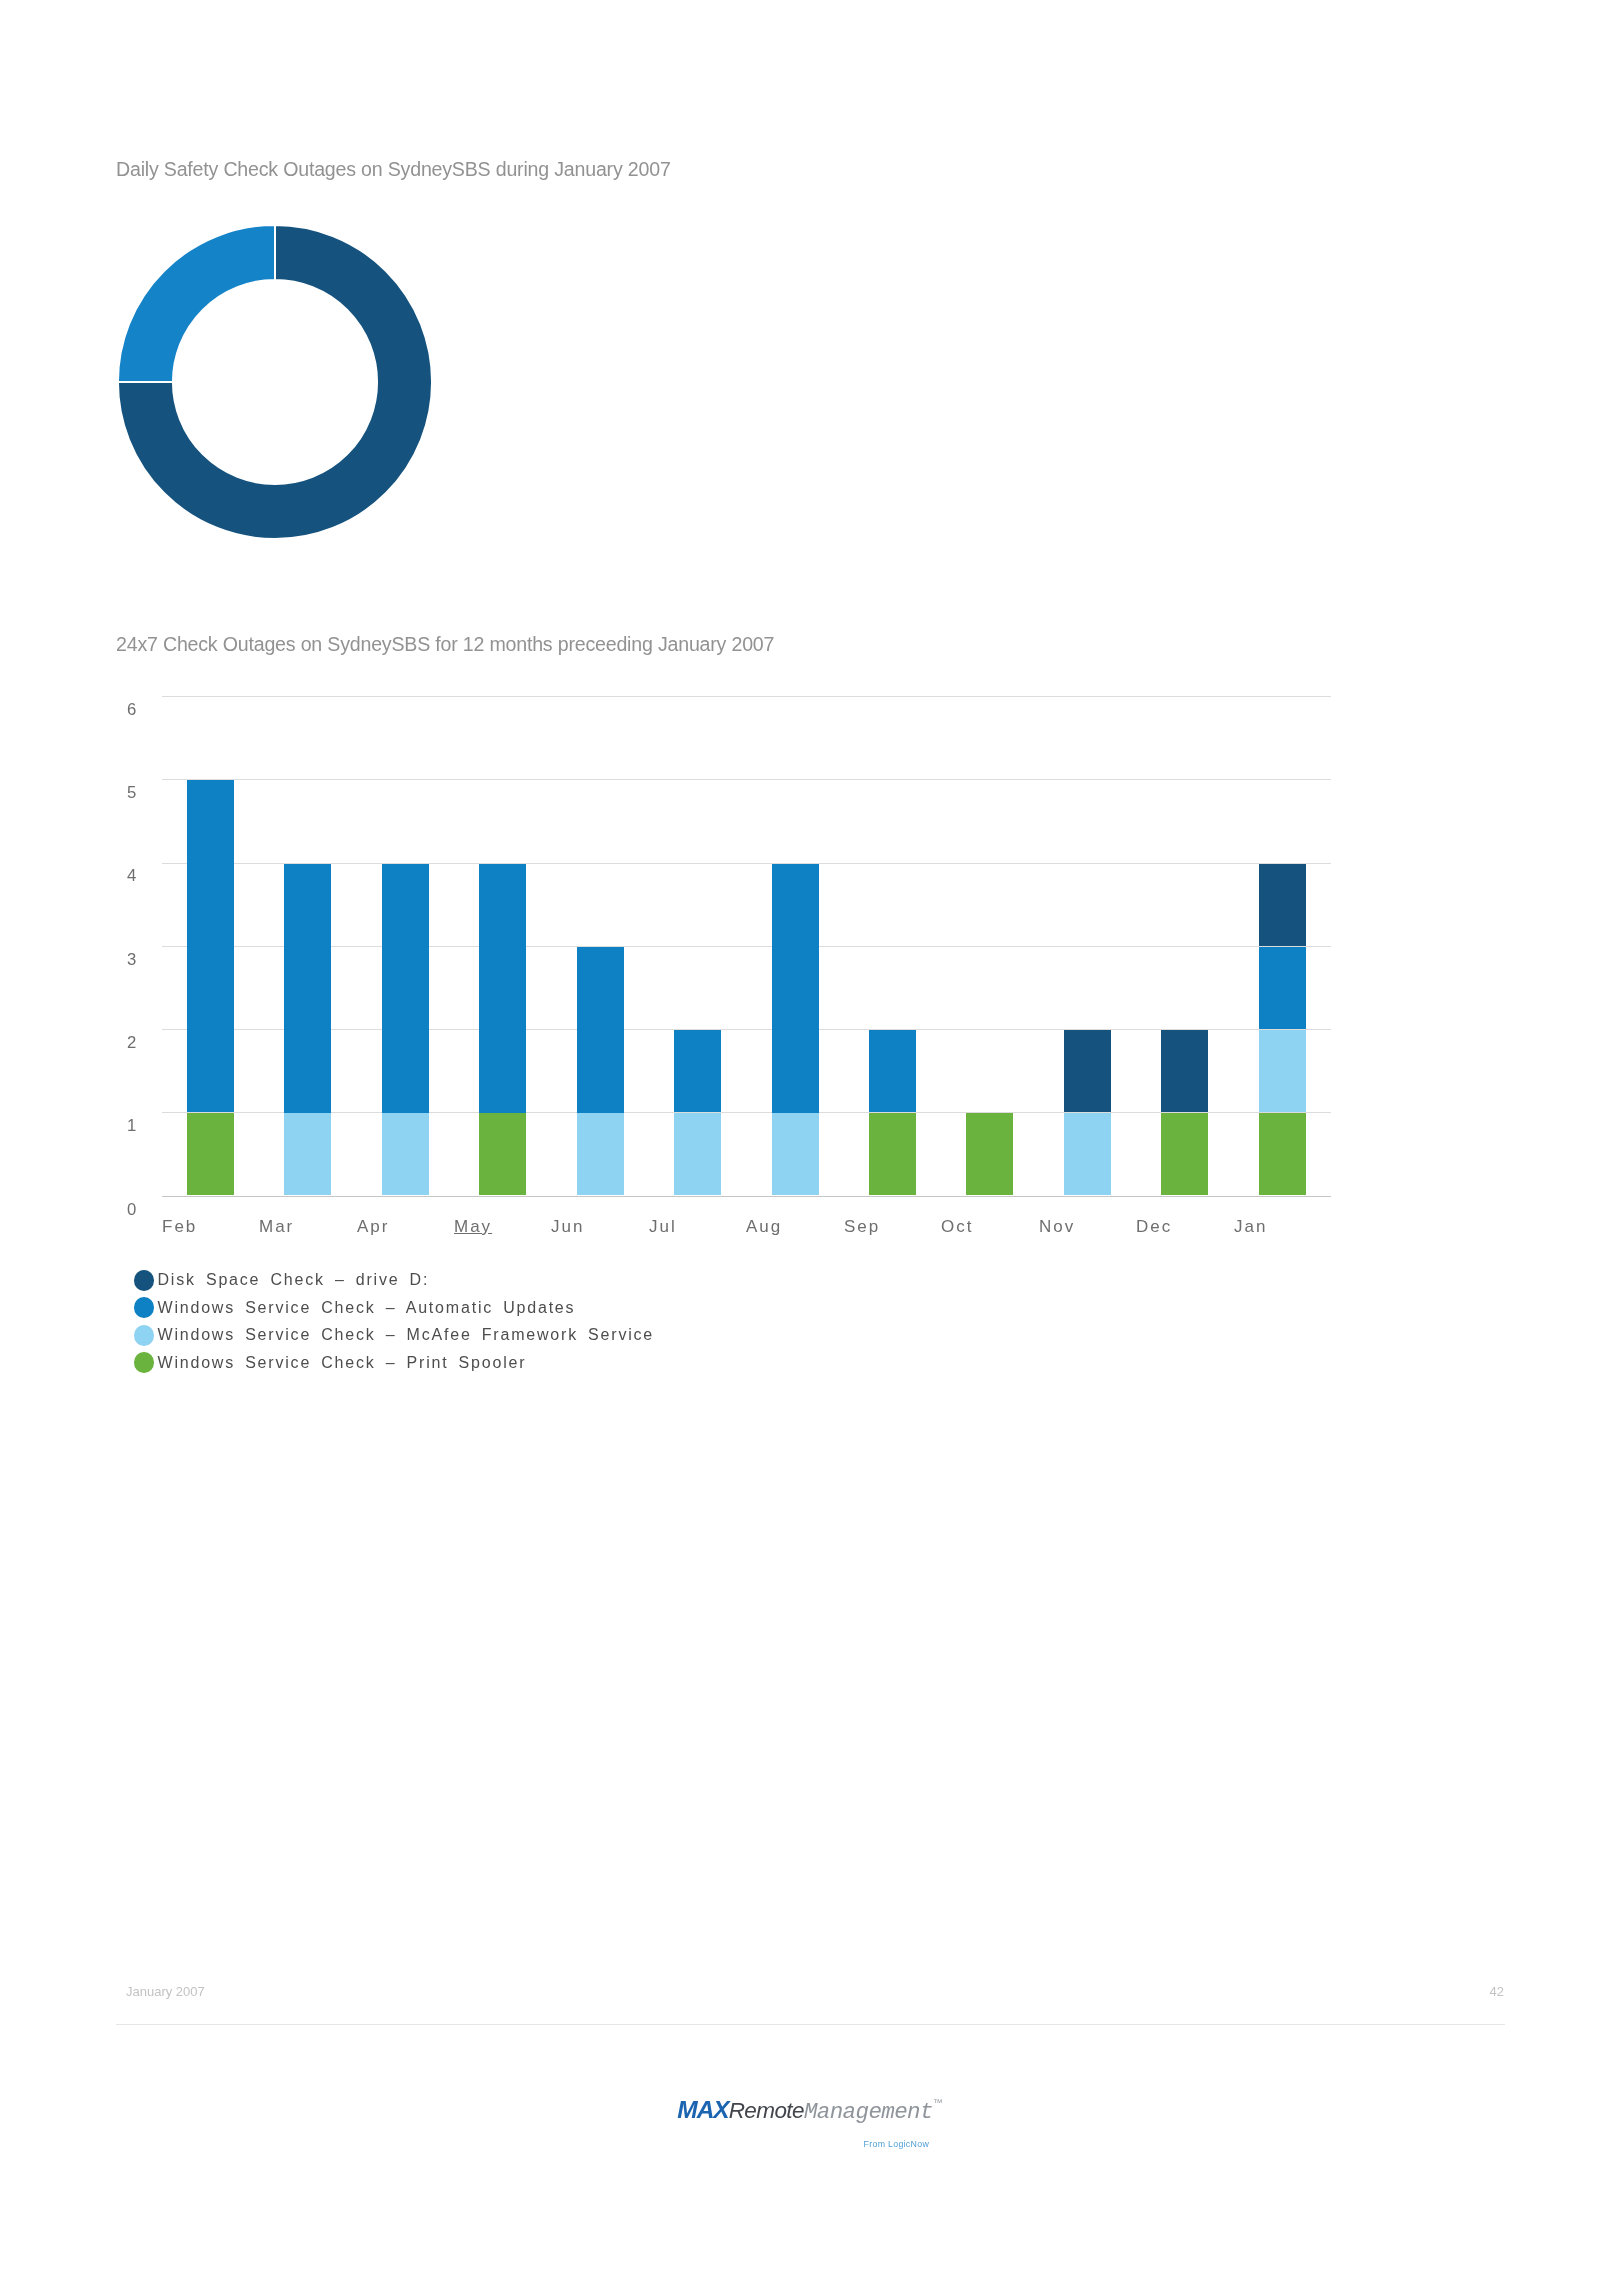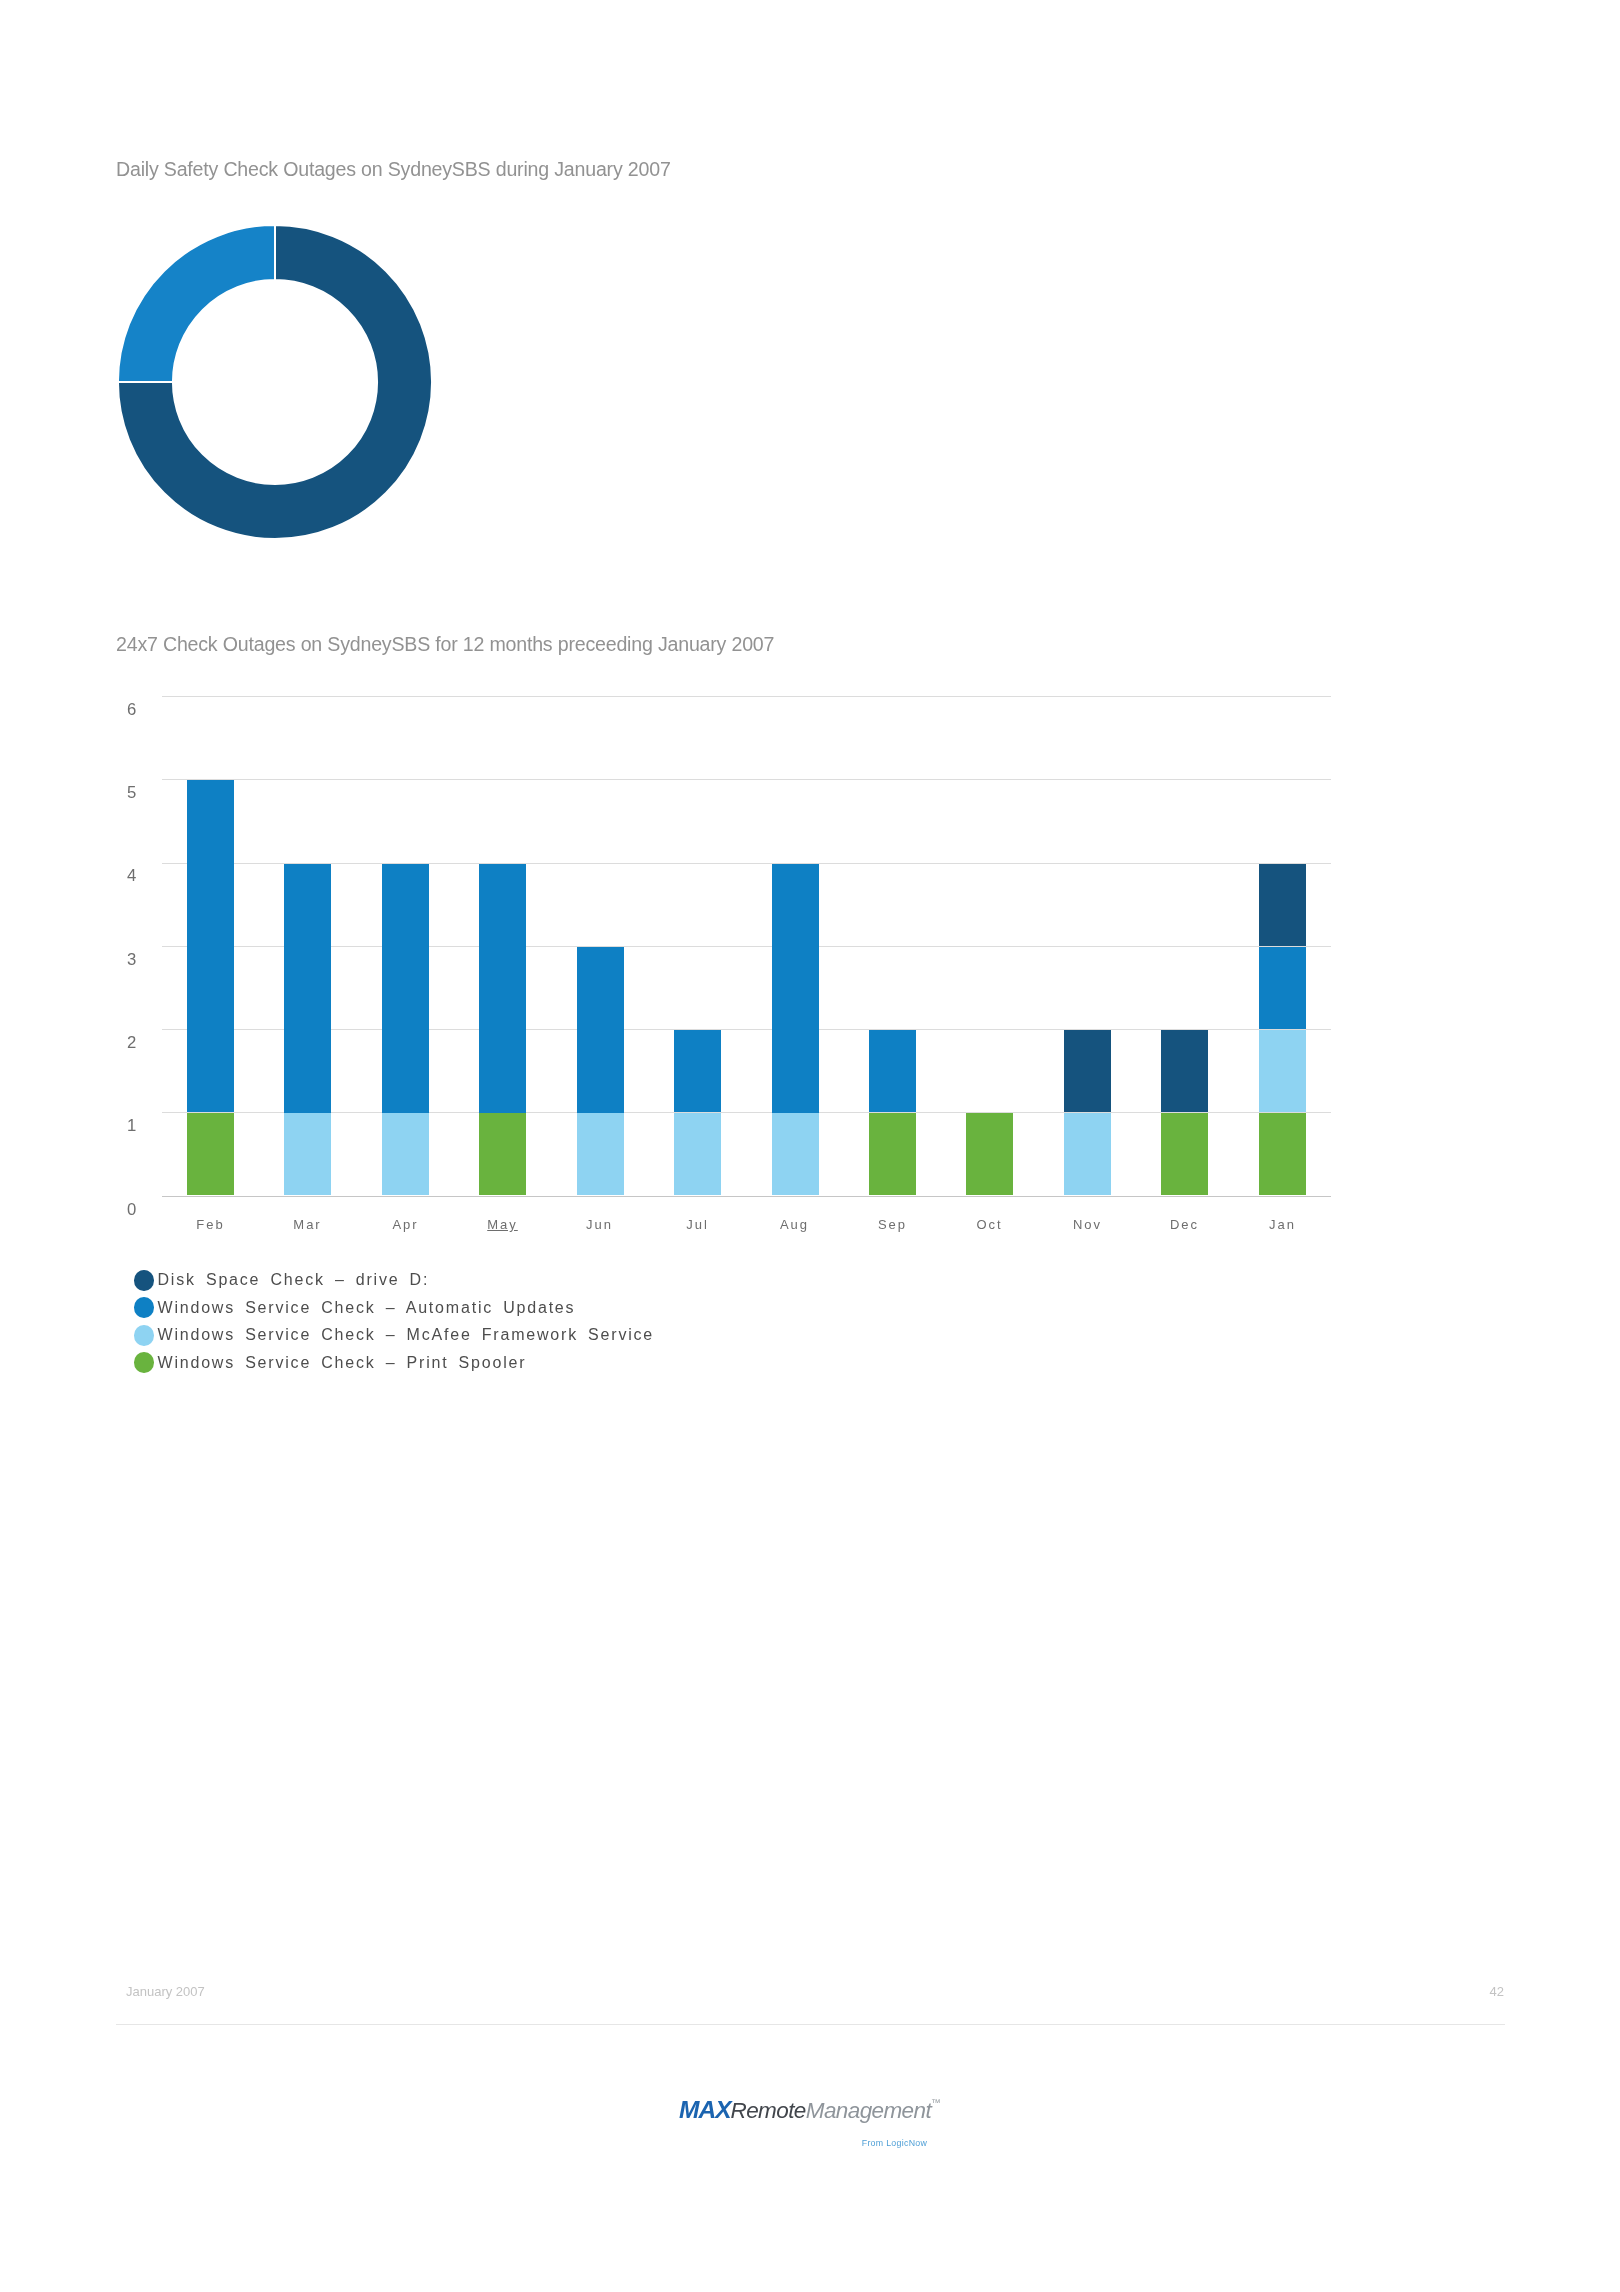--- a/index.html
+++ b/index.html
@@ -12,33 +12,33 @@
   .legend{position:absolute;}
   #legend1{left:615px;top:371px;}
   #legend2{left:134px;top:1270px;}
   .legend-row{display:flex;align-items:center;height:20.6px;margin-bottom:6.9px;}
   .legend-dot{width:19.6px;height:20.6px;border-radius:50%;margin-right:3.9px;flex:none;}
   .legend-label{font-size:16px;color:#4d4d4d;letter-spacing:1.8px;word-spacing:3.9px;white-space:nowrap;}
   #barchart{position:absolute;left:0;top:0;width:1620px;height:2293px;}
   .gridline{position:absolute;height:1px;background:#dcdcdc;}
   .gridline.zero{background:#c6c6c6;}
   .ytick{position:absolute;font-size:16.7px;color:#6e6e6e;}
-  .xtick{position:absolute;font-size:13px;color:#6e6e6e;letter-spacing:2px;text-align:center;white-space:nowrap;}
+  .xtick{position:absolute;font-size:17px;color:#6e6e6e;letter-spacing:2px;white-space:nowrap;}
   .seg{position:absolute;}
   .footer-line{position:absolute;left:116px;top:2024px;width:1389px;height:1px;background:#e6e6e6;}
   .footer-text{position:absolute;top:1984px;font-size:13px;white-space:nowrap;}
   #footer-left{left:126px;color:#c3c3c3;}
   #footer-center{left:0;width:1620px;text-align:center;color:#a9a9a9;}
   #footer-right{right:116px;color:#c3c3c3;}
   .logo{position:absolute;top:2098px;left:0;width:1620px;text-align:center;}
   .logo-block{display:inline-block;}
   .logo-main{font-style:italic;line-height:1;white-space:nowrap;}
   .logo-max{color:#1b64b0;font-weight:bold;font-size:24.5px;letter-spacing:-1px;}
   .logo-remote{color:#42464c;font-size:22.5px;letter-spacing:-0.6px;}
-  .logo-mgmt{color:#8f959b;font-size:22.5px;letter-spacing:-0.6px;}
+  .logo-mgmt{color:#8f959b;font-size:22.5px;letter-spacing:-0.6px;font-family:Liberation Mono, monospace;}
   .logo-tm{color:#9aa0a5;font-size:9.8px;vertical-align:11.8px;}
   .logo-tagline{font-size:8.8px;color:#4e9fd6;text-align:right;padding-right:13.7px;margin-top:15px;letter-spacing:0.3px;}
 </style>
 </head>
 <body>
 
 <div class="page">
 
   <div class="chart-title" id="title1">Daily Safety Check Outages on SydneySBS during January 2007</div>
 

